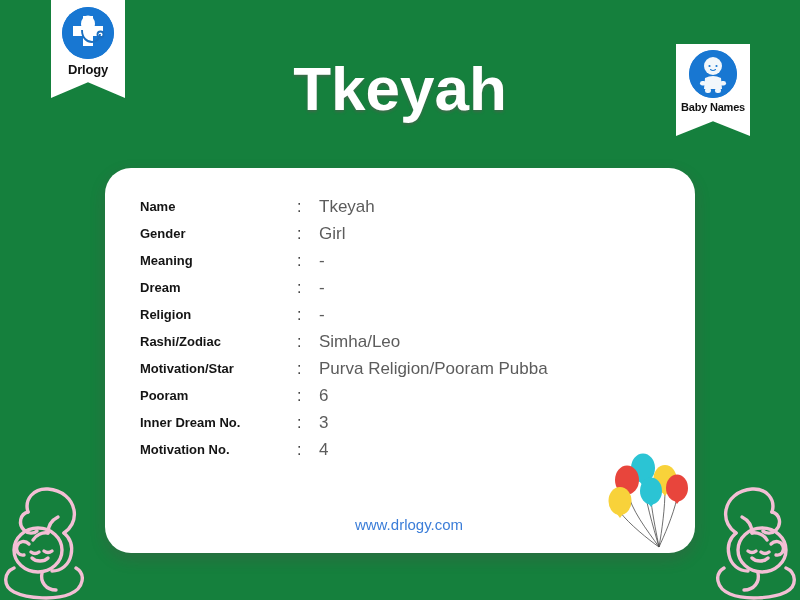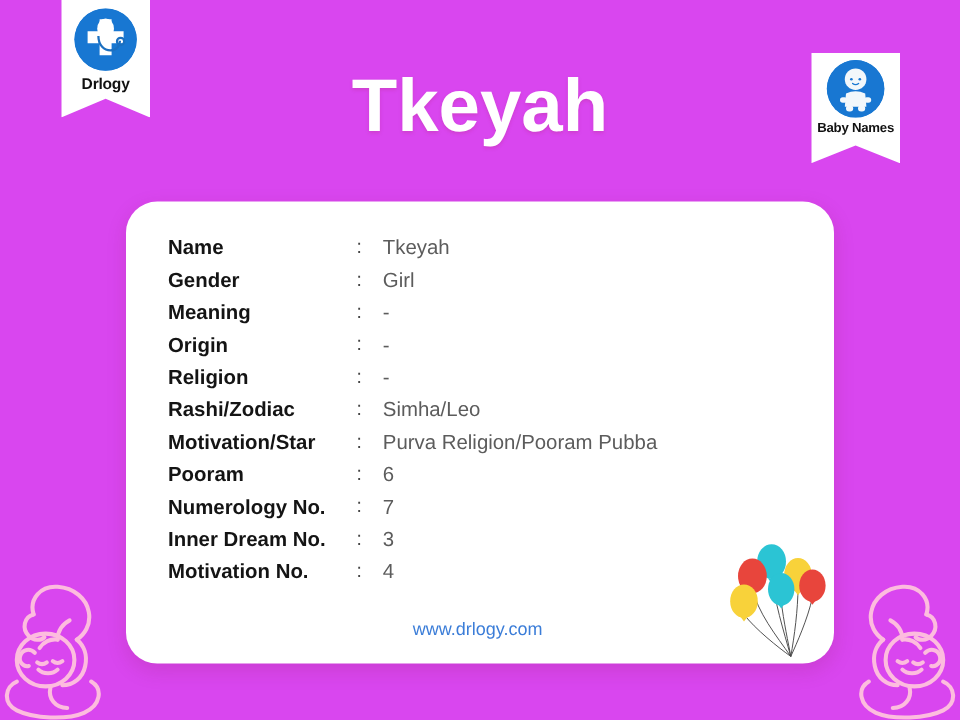--- a/index.html
+++ b/index.html
@@ -11,21 +11,21 @@
     width: 800px;
     height: 600px;
     overflow: hidden;
     font-family: "Liberation Sans", sans-serif;
     background: #fa63ac;
   }
   #stage {
     position: relative;
     width: 800px;
     height: 600px;
-    background: #d946ef;
+    background: #15803d;
     overflow: hidden;
   }
 
   
   .corner-art {
     position: absolute;
     bottom: 0;
     width: 118px;
     height: 128px;
     opacity: 0.95;
@@ -110,40 +110,40 @@
     top: 25px;
     border-collapse: collapse;
   }
   #info-table td {
     padding: 0;
     height: 27px;
     vertical-align: middle;
     white-space: nowrap;
   }
   td.lbl {
-    font-size: 17px;
+    font-size: 13px;
     font-weight: bold;
     color: #141414;
     padding-right: 10px;
     min-width: 157px;
   }
   td.sep {
     font-size: 16px;
     color: #444444;
     width: 22px;
     text-align: left;
   }
   td.val {
     font-size: 17px;
     color: #5c5c5c;
     font-weight: normal;
   }
   #footer-url {
     position: absolute;
-    left: 0;
+    left: 11px;
     top: 348px;
     width: 586px;
     text-align: center;
     font-size: 15px;
     color: #3b7dd8;
   }
   #balloons {
     position: absolute;
     right: 2px;
     bottom: 0px;
@@ -233,21 +233,21 @@
           <td class="lbl">Gender</td>
           <td class="sep">:</td>
           <td class="val">Girl</td>
         </tr>
         <tr>
           <td class="lbl">Meaning</td>
           <td class="sep">:</td>
           <td class="val">-</td>
         </tr>
         <tr>
-          <td class="lbl">Origin</td>
+          <td class="lbl">Dream</td>
           <td class="sep">:</td>
           <td class="val">-</td>
         </tr>
         <tr>
           <td class="lbl">Religion</td>
           <td class="sep">:</td>
           <td class="val">-</td>
         </tr>
         <tr>
           <td class="lbl">Rashi/Zodiac</td>
@@ -256,25 +256,20 @@
         </tr>
         <tr>
           <td class="lbl">Motivation/Star</td>
           <td class="sep">:</td>
           <td class="val">Purva Religion/Pooram Pubba</td>
         </tr>
         <tr>
           <td class="lbl">Pooram</td>
           <td class="sep">:</td>
           <td class="val">6</td>
-        </tr>
-        <tr>
-          <td class="lbl">Numerology No.</td>
-          <td class="sep">:</td>
-          <td class="val">7</td>
         </tr>
         <tr>
           <td class="lbl">Inner Dream No.</td>
           <td class="sep">:</td>
           <td class="val">3</td>
         </tr>
         <tr>
           <td class="lbl">Motivation No.</td>
           <td class="sep">:</td>
           <td class="val">4</td>

